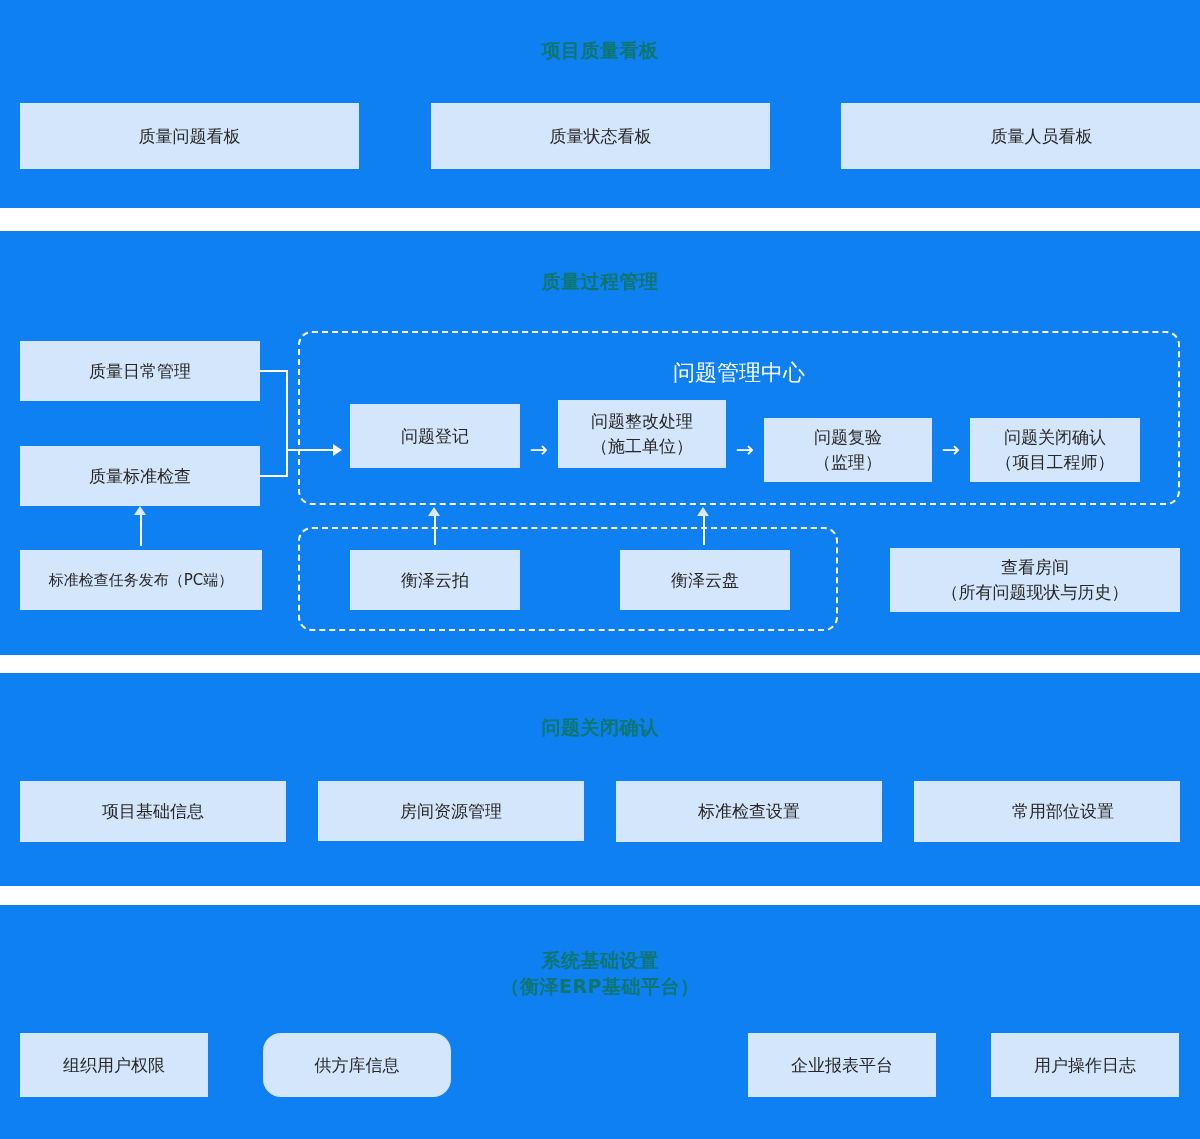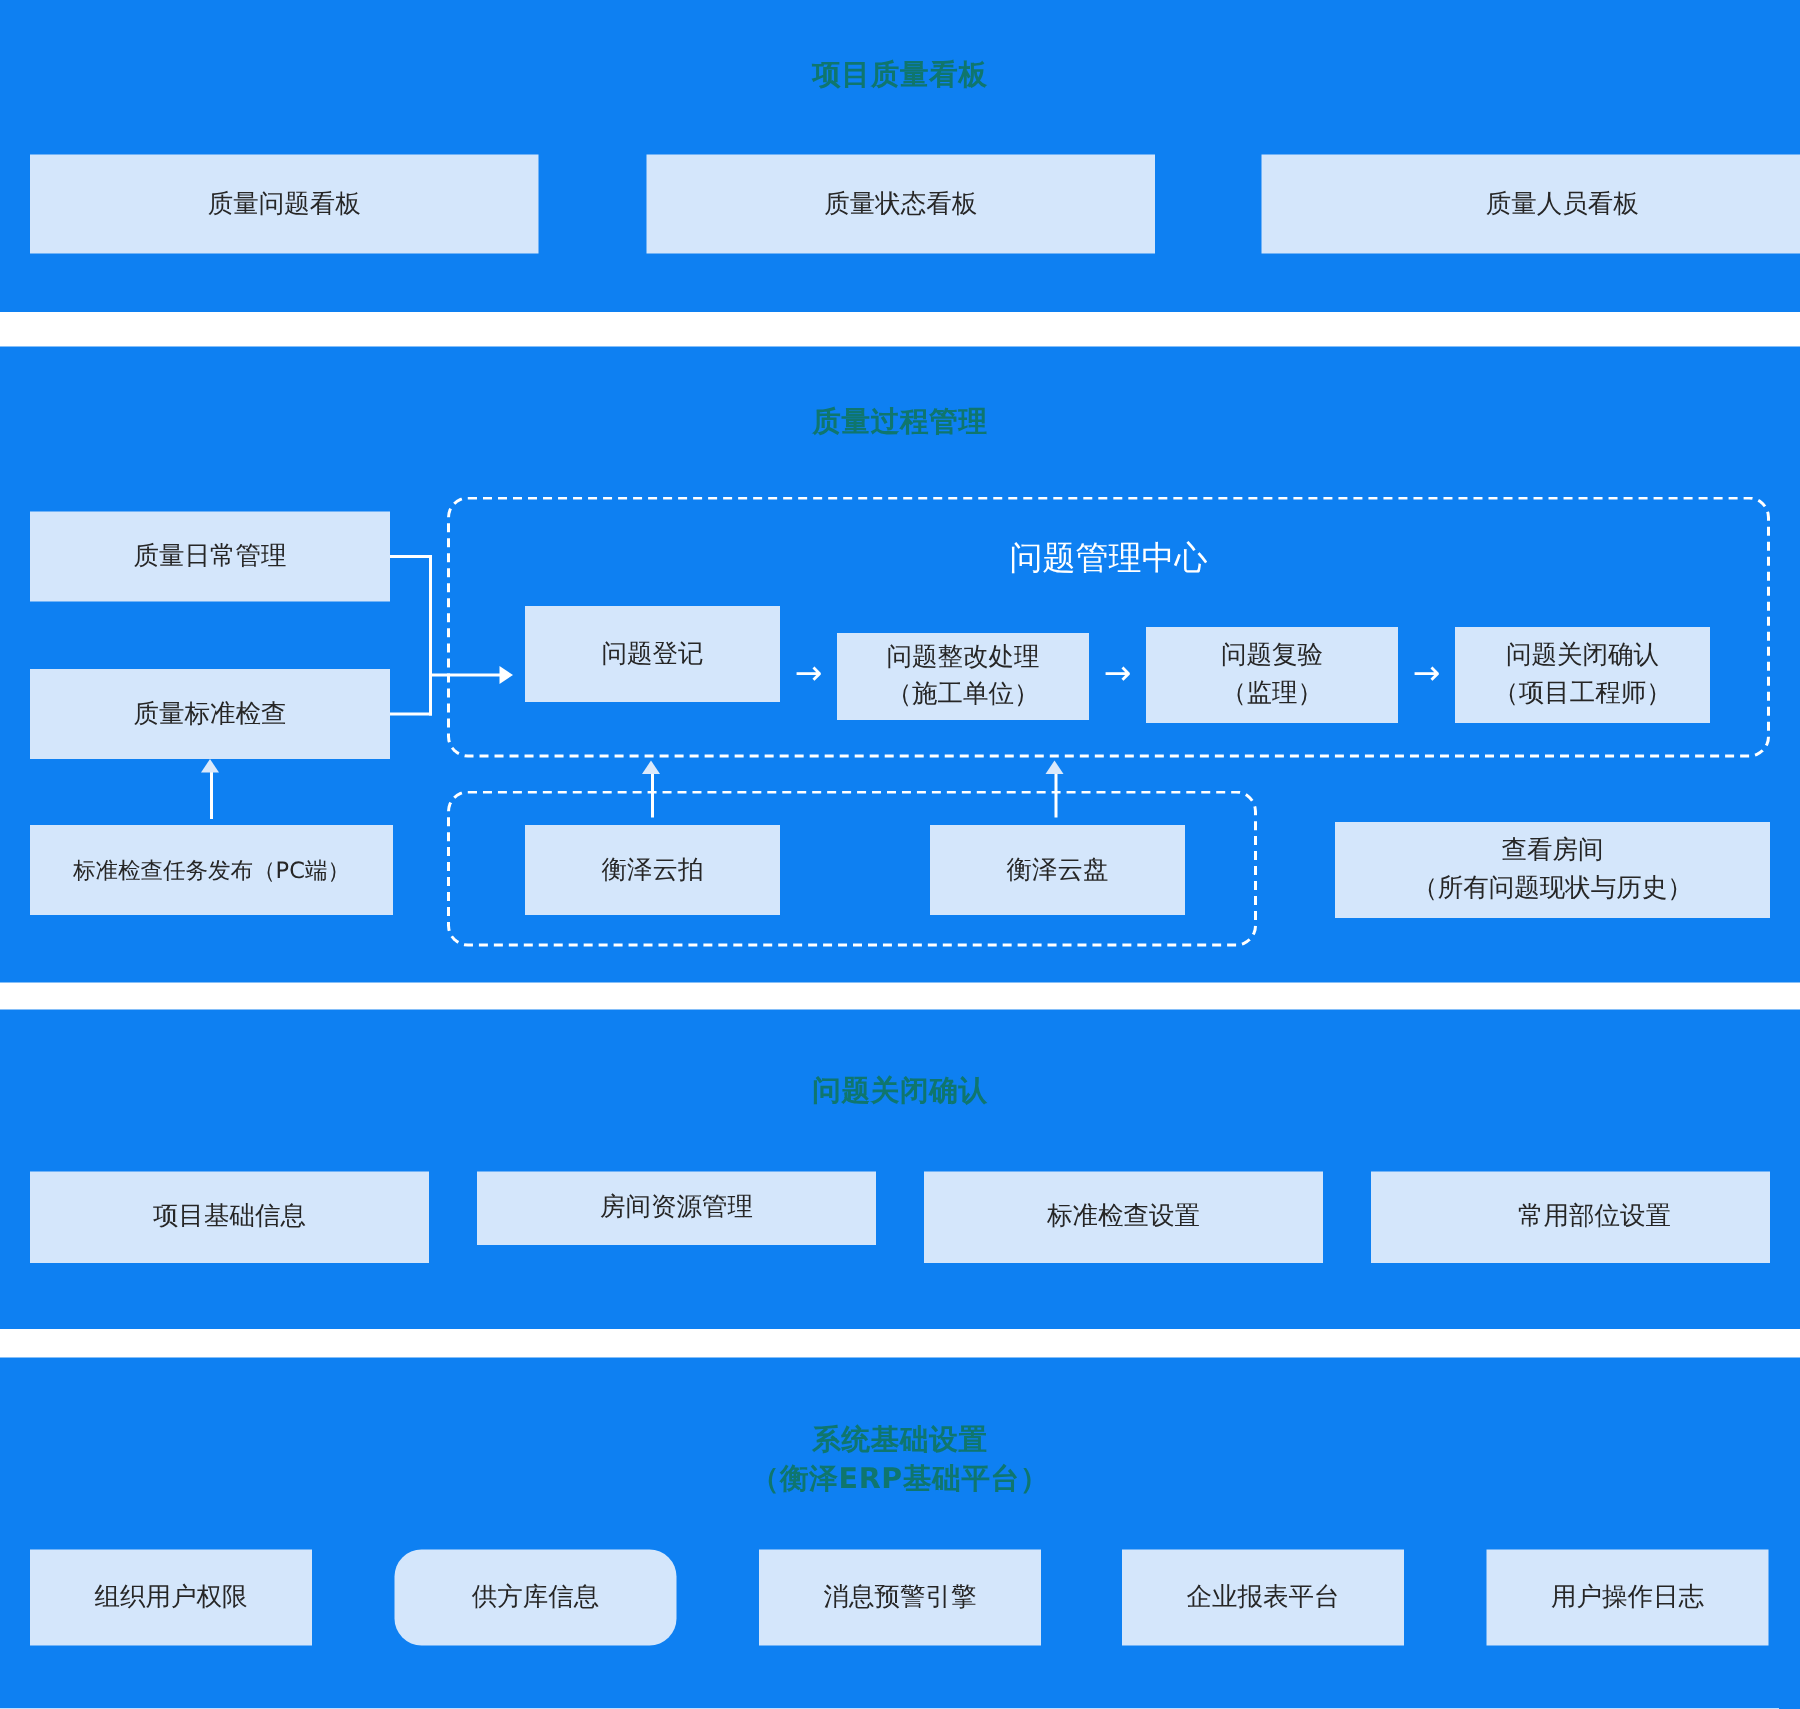--- a/index.html
+++ b/index.html
@@ -139,21 +139,21 @@
   <div class="line-h" style="left:286px; top:449px; width:48px;"></div>
   <div class="arrow-right" style="left:333px; top:444px;"></div>
 
   <div class="dashed" style="left:298px; top:331px; width:882px; height:174px;">
     <div class="dashed-title" style="top:28px;">问题管理中心</div>
   </div>
 
   <div class="box" style="left:350px; top:404px; width:170px; height:64px;">问题登记</div>
   <div class="step-arrow" style="left:524px; top:438px; width:30px; height:24px;">→</div>
 
-  <div class="box" style="left:558px; top:422px; width:168px; height:58px;">问题整改处理
+  <div class="box" style="left:558px; top:400px; width:168px; height:68px;">问题整改处理
 （施工单位）</div>
   <div class="step-arrow" style="left:730px; top:438px; width:30px; height:24px;">→</div>
 
   <div class="box" style="left:764px; top:418px; width:168px; height:64px;">问题复验
 （监理）</div>
   <div class="step-arrow" style="left:936px; top:438px; width:30px; height:24px;">→</div>
 
   <div class="box" style="left:970px; top:418px; width:170px; height:64px;">问题关闭确认
 （项目工程师）</div>
 
@@ -169,28 +169,27 @@
   <div class="arrow-up" style="left:697px; top:507px;"></div>
 
   <div class="box" style="left:890px; top:548px; width:290px; height:64px;">查看房间
 （所有问题现状与历史）</div>
 
   <div class="band" id="band-mgmt"></div>
 
   <div class="section-title" style="top: 714px; white-space: pre-line;">问题关闭确认</div>
 
   <div class="box" style="left:20px;  top:781px; width:266px; height:61px;">项目基础信息</div>
-  <div class="box" style="left:318px; top:781px; width:266px; height:49px;">房间资源管理</div>
+  <div class="box" style="left:318px; top:781px; width:266px; height:60px;">房间资源管理</div>
   <div class="box" style="left:616px; top:781px; width:266px; height:61px;">标准检查设置</div>
   <div class="box" style="left:914px; top:781px; width:266px; height:61px;padding-left:32px;">常用部位设置</div>
 
   <div class="band" id="band-system"></div>
 
   <div class="section-title" style="top: 947px; white-space: pre-line;">系统基础设置
 （衡泽ERP基础平台）</div>
 
   <div class="box" style="left:20px;  top:1033px; width:188px; height:64px;">组织用户权限</div>
   <div class="box" style="left:263px; top:1033px; width:188px; height:64px;border-radius:18px;">供方库信息</div>
-  <div class="box" style="left:506px; top:1033px; width:188px; height:64px;">消息预警引擎</div>
   <div class="box" style="left:748px; top:1033px; width:188px; height:64px;">企业报表平台</div>
   <div class="box" style="left:991px; top:1033px; width:188px; height:64px;">用户操作日志</div>
 
 </div>
 
 </body></html>

